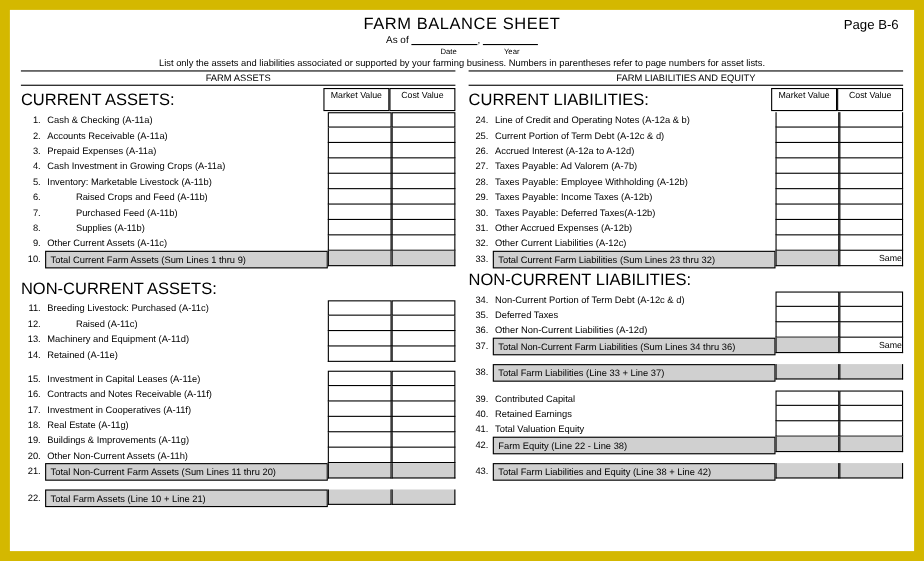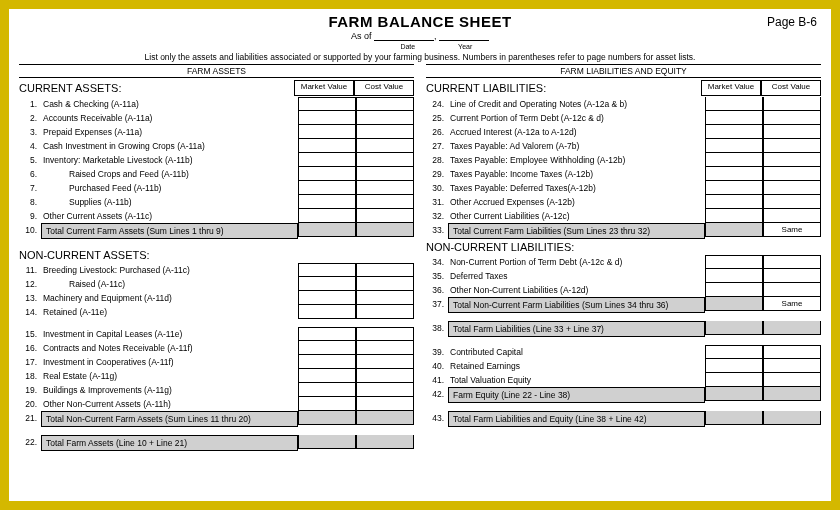--- a/index.html
+++ b/index.html
@@ -1,42 +1,42 @@
 <!DOCTYPE html>
 <html><head>
 <meta charset="utf-8">
 <style>
 body{margin:0;background:#d4b800;font-family:Arial,sans-serif;font-size:8.5px;color:#000}
 .page{width:822px;height:492px;margin:9px;background:#fff;padding:4px 10px;box-sizing:border-box;position:relative}
 .hdr{text-align:center;position:relative}
-.title{font-weight:bold;font-size:15px;letter-spacing:.5px}
+.title{font-weight:normal;font-size:15px;letter-spacing:.5px}
 .pg{position:absolute;right:4px;top:2px;font-size:12px}
 .asof{font-size:9px;margin-top:1px}
 .asof .l1{display:inline-block;border-bottom:1px solid #000;width:60px;height:9px;vertical-align:bottom}
 .asof .l2{display:inline-block;border-bottom:1px solid #000;width:50px;height:9px;vertical-align:bottom}
 .dlbl{font-size:7px;display:inline-block}
 .sub{font-size:8.5px;margin-top:1px}
 .cols{display:flex;margin-top:2px}
 .col{flex:1}
 .col.left{margin-right:6px}
 .col.right{margin-left:6px}
 .sh{text-align:center;font-size:8.5px;border-top:1px solid #000;border-bottom:1px solid #000;padding:1px 0;margin-bottom:2px}
 .vh{display:flex;margin-bottom:1px}
 .vh .sp{flex:1}
 .vh .c{width:58px;border:1px solid #000;text-align:center;padding:1px 0;font-size:8px;line-height:10px}
-.gh{font-size:11px;margin:2px 0}
+.gh{font-size:15px;margin:2px 0}
 .r{display:flex;align-items:stretch;margin:0}
 .r .n{width:18px;text-align:right;padding-right:4px;font-size:8.5px;line-height:14px}
 .r .lb{flex:1;font-size:8.5px;line-height:14px;padding-left:2px}
 .r .lb.in{padding-left:28px}
 .r .lb.tot{background:#d0d0d0;border:1px solid #000;padding:1px 4px;line-height:12px}
 .r .c{width:58px;border-left:1px solid #000;border-right:1px solid #000;border-bottom:1px solid #000;height:14px;box-sizing:border-box}
 .r .c.first{border-top:1px solid #000}
 .r .c.tot{background:#d0d0d0}
-.r .c.same{font-size:8px;text-align:center;line-height:13px}
+.r .c.same{font-size:8px;text-align:right;line-height:13px}
 .gap{height:8px}
 </style>
 </head>
 <body>
 
 <div class="page">
 <div class="hdr">
 <div class="pg">Page B-6</div>
 <div class="title">FARM BALANCE SHEET</div>
 <div class="asof"><span>As of</span> <span class="l1"></span>, <span class="l2"></span></div>

